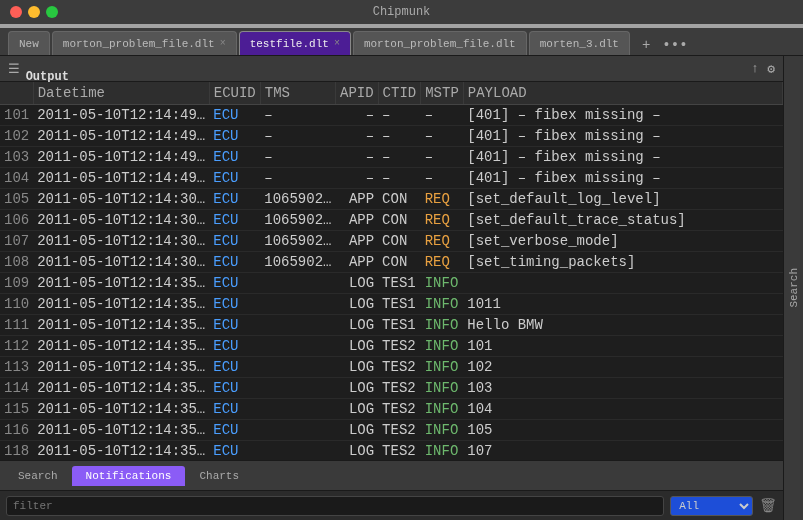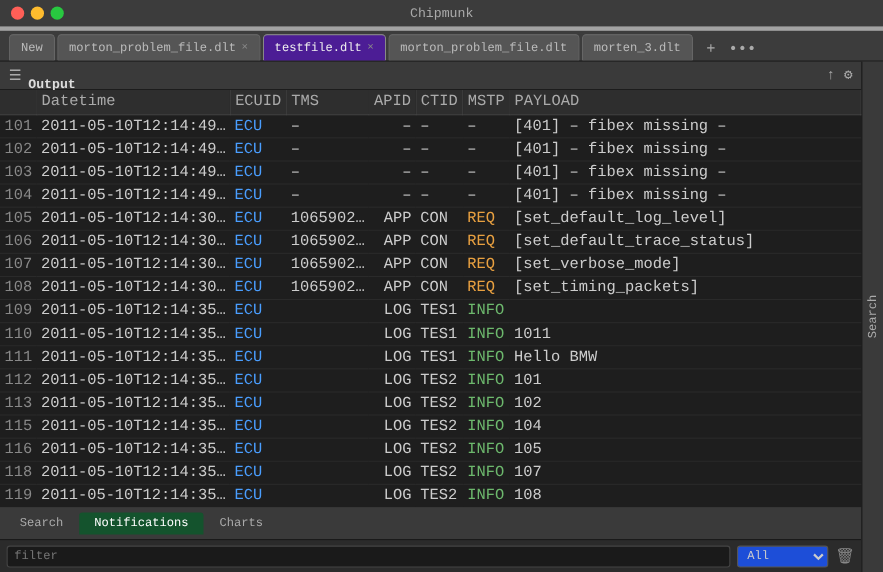--- a/index.html
+++ b/index.html
@@ -206,21 +206,21 @@
     }
     .bottom-tab {
       padding: 4px 14px;
       color: #aaa;
       cursor: pointer;
       font-size: 11px;
       border-radius: 3px 3px 0 0;
     }
     .bottom-tab.active {
       color: #fff;
-      background: #14532d;
+      background: #8b5cf6;
     }
 
     
     #filter-bar {
       height: 30px;
       background: #2b2b2b;
       display: flex;
       align-items: center;
       padding: 0 6px;
       gap: 6px;
@@ -462,20 +462,30 @@
               <td class="col-num">113</td>
               <td class="col-datetime">2011-05-10T12:14:35…</td>
               <td class="col-ecuid ecuid-blue">ECU</td>
               <td class="col-tms"></td>
               <td class="col-apid">LOG</td>
               <td class="col-ctid">TES2</td>
               <td class="col-mstp mstp-info">INFO</td>
               <td class="col-payload">102</td>
             </tr>
             <tr>
+              <td class="col-num">114</td>
+              <td class="col-datetime">2011-05-10T12:14:35…</td>
+              <td class="col-ecuid ecuid-blue">ECU</td>
+              <td class="col-tms"></td>
+              <td class="col-apid">LOG</td>
+              <td class="col-ctid">TES2</td>
+              <td class="col-mstp mstp-info">INFO</td>
+              <td class="col-payload">103</td>
+            </tr>
+            <tr>
               <td class="col-num">115</td>
               <td class="col-datetime">2011-05-10T12:14:35…</td>
               <td class="col-ecuid ecuid-blue">ECU</td>
               <td class="col-tms"></td>
               <td class="col-apid">LOG</td>
               <td class="col-ctid">TES2</td>
               <td class="col-mstp mstp-info">INFO</td>
               <td class="col-payload">104</td>
             </tr>
             <tr>

